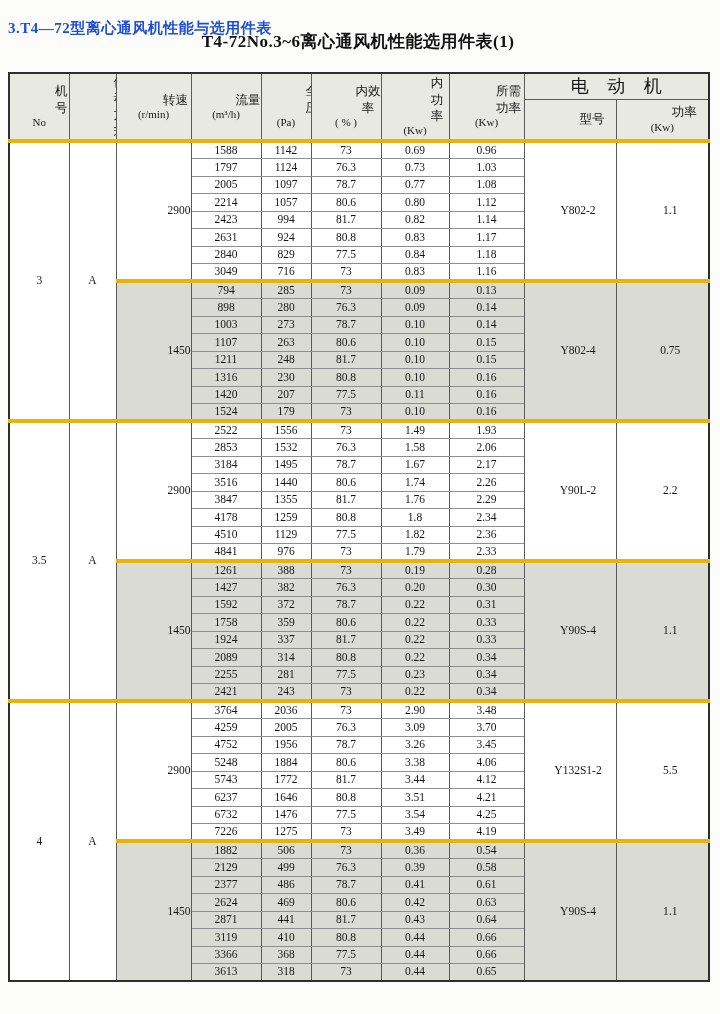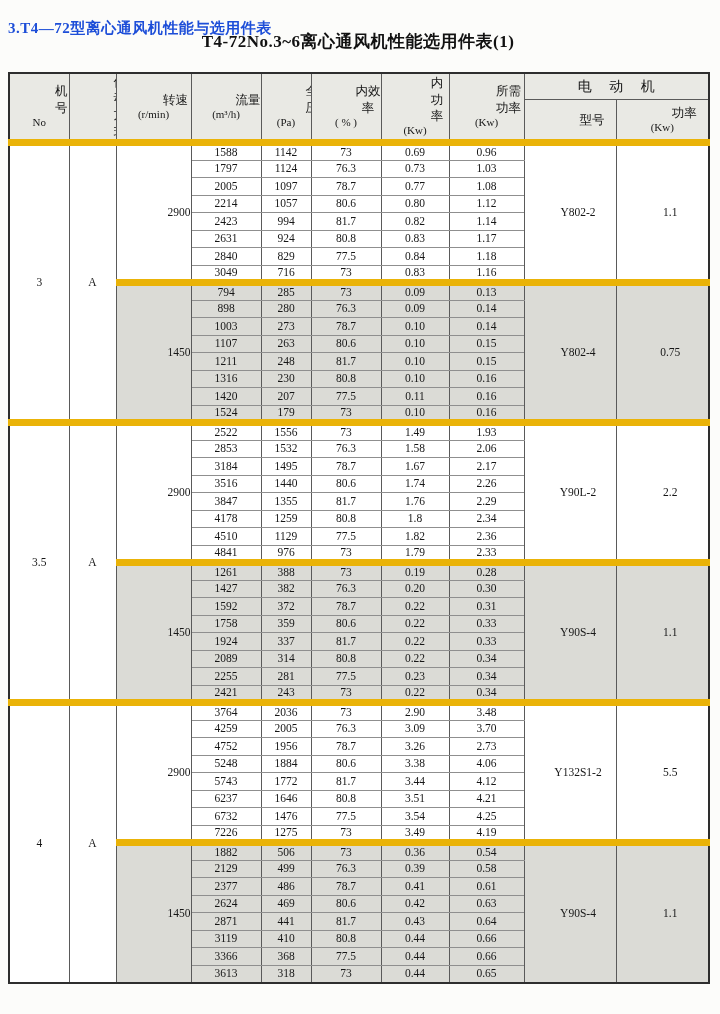--- a/index.html
+++ b/index.html
@@ -34,34 +34,34 @@
     text-align: center; vertical-align: middle;
     overflow: hidden;
   }
 
   
   .fan-table thead th { background: #e9e9e4; font-weight: normal; }
   .fan-table thead tr.h-row1 { height: 26px; }
   .fan-table thead tr.h-row2 { height: 41px; }
   .hl1 { display: block; font-size: 12.5px; line-height: 1.3; margin-left: 44px; }
   .hl2 { display: block; font-size: 11px; line-height: 1.25; }
-  .motor-group-label { font-size: 14px; word-spacing: 14px; margin-top: 42px; }
+  .motor-group-label { font-size: 18px; word-spacing: 14px; margin-top: 42px; }
 
   
   .fan-table tbody tr { height: 17.5px; }
   .fan-table tbody td { font-size: 11.5px; line-height: 1; }
   td.c-no, td.c-drive { font-size: 12px; background: #ffffff; }
   td.c-speed { font-size: 12px; text-align: right; }
   td.c-model, td.c-power { font-size: 11.5px; padding-left: 16px; }
 
   
   td.c-data { border-top-color: #8f8f8f; border-bottom-color: #8f8f8f; }
 
   
-  tr.block-start td { border-top: 7px solid #eab308; }
+  tr.block-start td { border-top: 4px solid #eab308; }
 
   
   .sh { background: #dbdbd6; }
 </style>
 </head>
 <body>
 
 <div class="page">
 
   <div class="doc-title">3.T4—72型离心通风机性能与选用件表</div>
@@ -386,21 +386,21 @@
           <td class="c-data">2005</td>
           <td class="c-data">76.3</td>
           <td class="c-data">3.09</td>
           <td class="c-data">3.70</td>
         </tr>
         <tr>
           <td class="c-data">4752</td>
           <td class="c-data">1956</td>
           <td class="c-data">78.7</td>
           <td class="c-data">3.26</td>
-          <td class="c-data">2.73</td>
+          <td class="c-data">3.45</td>
         </tr>
         <tr>
           <td class="c-data">5248</td>
           <td class="c-data">1884</td>
           <td class="c-data">80.6</td>
           <td class="c-data">3.38</td>
           <td class="c-data">4.06</td>
         </tr>
         <tr>
           <td class="c-data">5743</td>

